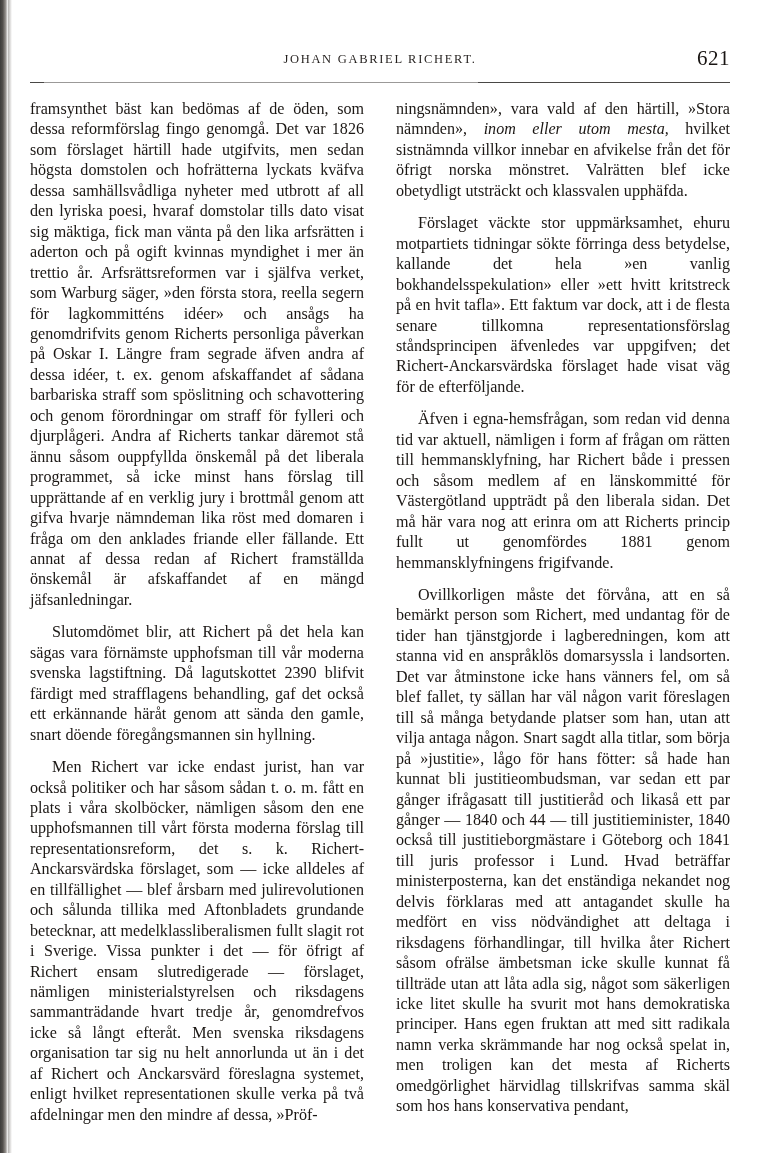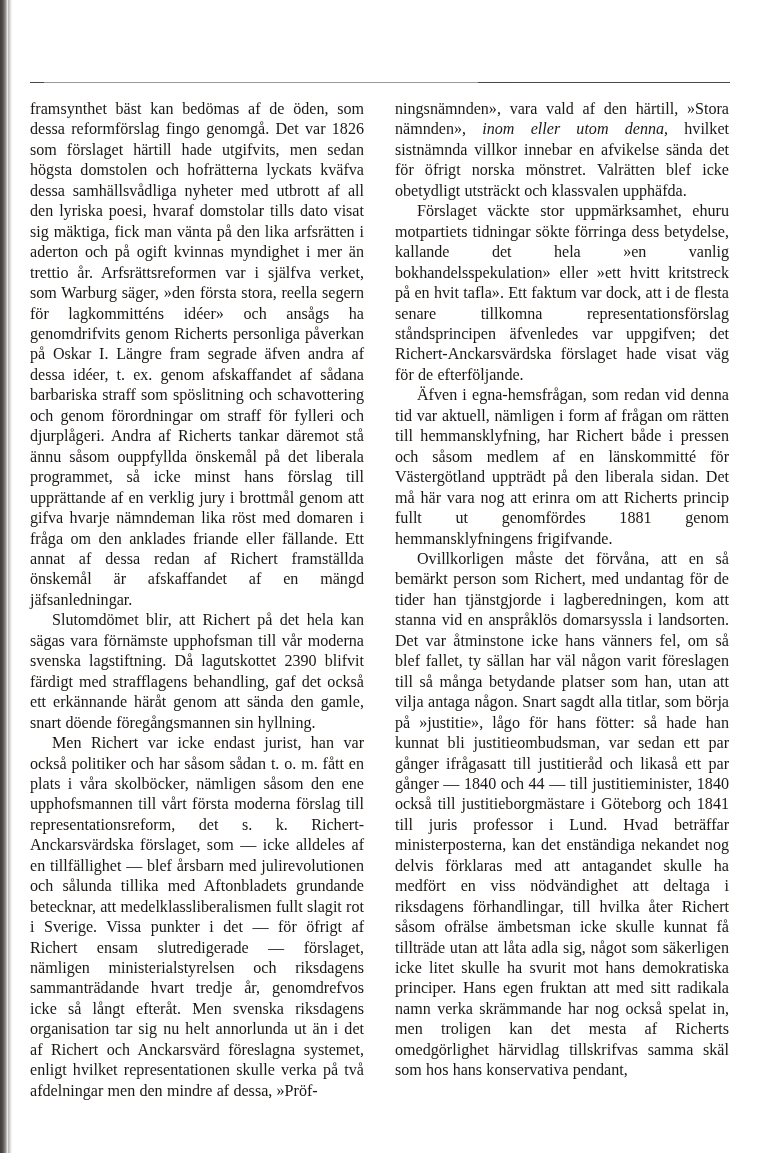--- a/index.html
+++ b/index.html
@@ -92,63 +92,68 @@
   }
 
   
   .columns {
     position: absolute;
     left: 30px;
     top: 99px;
     width: 700px;
     display: flex;
     gap: 31px;
+    justify-content: space-between;
   }
   .col {
     width: 334px;
   }
   .col p {
     margin: 0;
     font-size: 16.1px;
     line-height: 20.45px;
     text-align: justify;
     text-justify: inter-word;
     hyphens: none;
     word-spacing: .2px;
     color: #1b1714;
   }
   .col p.indent {
     text-indent: 22px;
   }
   .col p + p {
-    margin-top: 0;
+    margin-top: 12px;
   }
   .col i {
     font-style: italic;
   }
 </style>
 </head>
 <body>
 
 <div class="scan-edge"></div>
 <div class="scan-edge-2"></div>
 
 <div class="page">
 
+  <div class="runhead">
+    <div class="runhead-title">JOHAN GABRIEL RICHERT.</div>
+    <div class="runhead-folio">621</div>
+  </div>
   <div class="rule"></div>
 
   <div class="columns">
 
     <div class="col">
       <p>framsynthet bäst kan bedömas af de öden, som dessa reformförslag fingo genomgå. Det var 1826 som förslaget härtill hade utgifvits, men sedan högsta domstolen och hofrätterna lyckats kväfva dessa samhällsvådliga nyheter med utbrott af all den lyriska poesi, hvaraf domstolar tills dato visat sig mäktiga, fick man vänta på den lika arfsrätten i aderton och på ogift kvinnas myndighet i mer än trettio år. Arfsrättsreformen var i själfva verket, som Warburg säger, »den första stora, reella segern för lagkommitténs idéer» och ansågs ha genomdrifvits genom Richerts personliga påverkan på Oskar I. Längre fram segrade äfven andra af dessa idéer, t. ex. genom afskaffandet af sådana barbariska straff som spöslitning och schavottering och genom förordningar om straff för fylleri och djurplågeri. Andra af Richerts tankar däremot stå ännu såsom ouppfyllda önskemål på det liberala programmet, så icke minst hans förslag till upprättande af en verklig jury i brottmål genom att gifva hvarje nämndeman lika röst med domaren i fråga om den anklades friande eller fällande. Ett annat af dessa redan af Richert framställda önskemål är afskaffandet af en mängd jäfsanledningar.</p>
       <p class="indent">Slutomdömet blir, att Richert på det hela kan sägas vara förnämste upphofsman till vår moderna svenska lagstiftning. Då lagutskottet 2390 blifvit färdigt med strafflagens behandling, gaf det också ett erkännande häråt genom att sända den gamle, snart döende föregångsmannen sin hyllning.</p>
       <p class="indent">Men Richert var icke endast jurist, han var också politiker och har såsom sådan t. o. m. fått en plats i våra skolböcker, nämligen såsom den ene upphofsmannen till vårt första moderna förslag till representationsreform, det s. k. Richert-Anckarsvärdska förslaget, som — icke alldeles af en tillfällighet — blef årsbarn med julirevolutionen och sålunda tillika med Aftonbladets grundande betecknar, att medelklassliberalismen fullt slagit rot i Sverige. Vissa punkter i det — för öfrigt af Richert ensam slutredigerade — förslaget, nämligen ministerialstyrelsen och riksdagens sammanträdande hvart tredje år, genomdrefvos icke så långt efteråt. Men svenska riksdagens organisation tar sig nu helt annorlunda ut än i det af Richert och Anckarsvärd föreslagna systemet, enligt hvilket representationen skulle verka på två afdelningar men den mindre af dessa, »Pröf-</p>
     </div>
 
     <div class="col">
-      <p><span>ningsnämnden», vara vald af den härtill, »Stora nämnden», </span><i>inom eller utom denna,</i><span> hvilket sistnämnda villkor innebar en afvikelse sända det för öfrigt norska mönstret. Valrätten blef icke obetydligt utsträckt och klassvalen upphäfda.</span></p>
+      <p><span>ningsnämnden», vara vald af den härtill, »Stora nämnden», </span><i>inom eller utom mesta,</i><span> hvilket sistnämnda villkor innebar en afvikelse från det för öfrigt norska mönstret. Valrätten blef icke obetydligt utsträckt och klassvalen upphäfda.</span></p>
       <p class="indent">Förslaget väckte stor uppmärksamhet, ehuru motpartiets tidningar sökte förringa dess betydelse, kallande det hela »en vanlig bokhandelsspekulation» eller »ett hvitt kritstreck på en hvit tafla». Ett faktum var dock, att i de flesta senare tillkomna representationsförslag ståndsprincipen äfvenledes var uppgifven; det Richert-Anckarsvärdska förslaget hade visat väg för de efterföljande.</p>
       <p class="indent">Äfven i egna-hemsfrågan, som redan vid denna tid var aktuell, nämligen i form af frågan om rätten till hemmansklyfning, har Richert både i pressen och såsom medlem af en länskommitté för Västergötland uppträdt på den liberala sidan. Det må här vara nog att erinra om att Richerts princip fullt ut genomfördes 1881 genom hemmansklyfningens frigifvande.</p>
       <p class="indent">Ovillkorligen måste det förvåna, att en så bemärkt person som Richert, med undantag för de tider han tjänstgjorde i lagberedningen, kom att stanna vid en anspråklös domarsyssla i landsorten. Det var åtminstone icke hans vänners fel, om så blef fallet, ty sällan har väl någon varit föreslagen till så många betydande platser som han, utan att vilja antaga någon. Snart sagdt alla titlar, som börja på »justitie», lågo för hans fötter: så hade han kunnat bli justitieombudsman, var sedan ett par gånger ifrågasatt till justitieråd och likaså ett par gånger — 1840 och 44 — till justitieminister, 1840 också till justitieborgmästare i Göteborg och 1841 till juris professor i Lund. Hvad beträffar ministerposterna, kan det enständiga nekandet nog delvis förklaras med att antagandet skulle ha medfört en viss nödvändighet att deltaga i riksdagens förhandlingar, till hvilka åter Richert såsom ofrälse ämbetsman icke skulle kunnat få tillträde utan att låta adla sig, något som säkerligen icke litet skulle ha svurit mot hans demokratiska principer. Hans egen fruktan att med sitt radikala namn verka skrämmande har nog också spelat in, men troligen kan det mesta af Richerts omedgörlighet härvidlag tillskrifvas samma skäl som hos hans konservativa pendant,</p>
     </div>
 
   </div>
 </div>
 
 </body></html>

